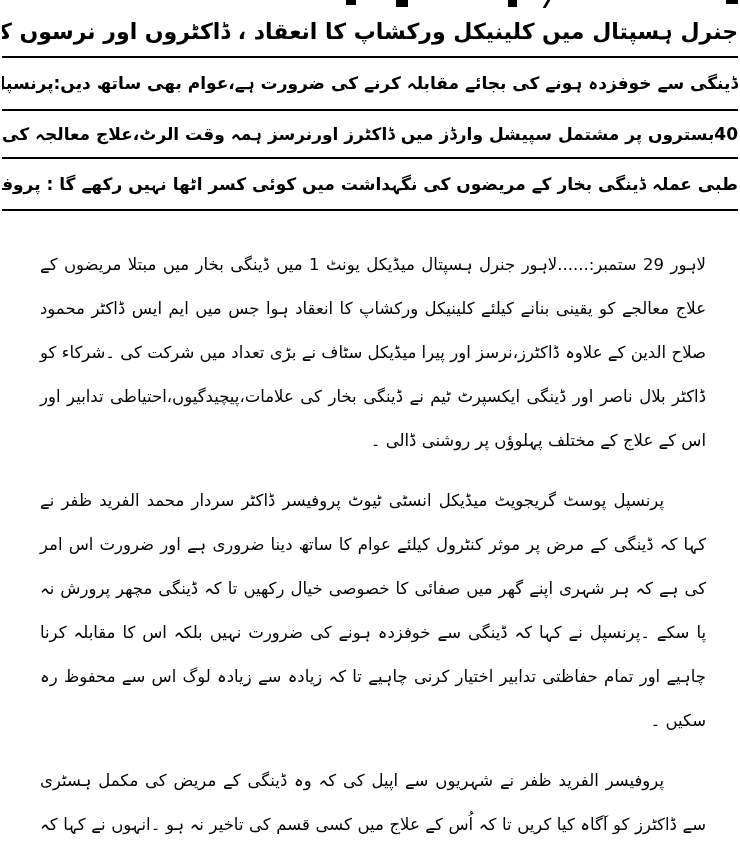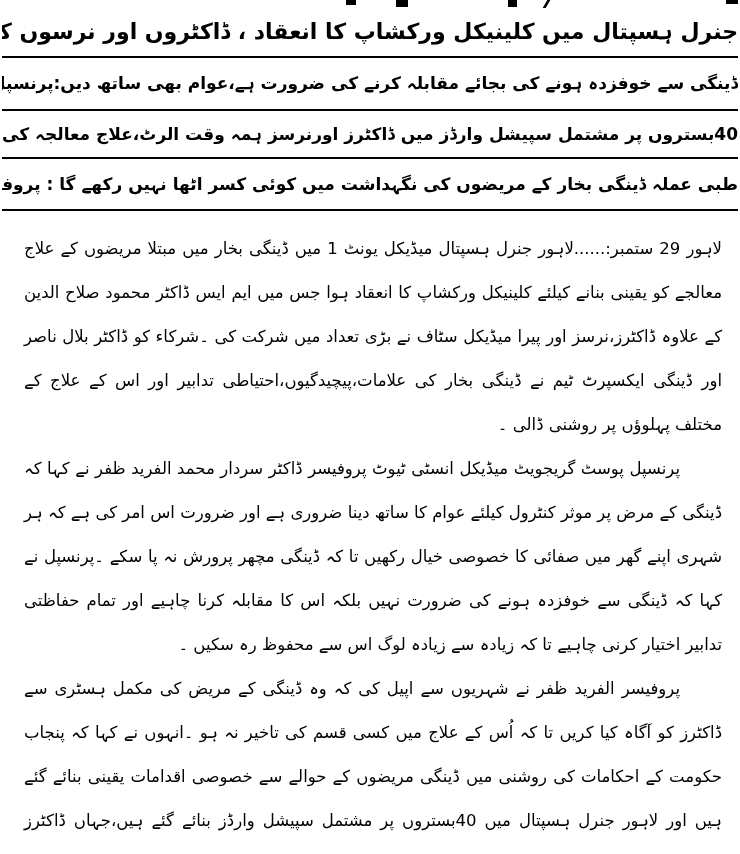--- a/index.html
+++ b/index.html
@@ -55,21 +55,21 @@
   .hl-4 { font-size: 17px; line-height: 50px; height: 50px; }
 
   
   .article-body {
     padding: 16px 18px 0 24px;
     font-size: 16.5px;
     line-height: 44px;
     text-align: justify;
   }
   .article-body p {
-    margin: 0;
+    margin: 16px;
   }
   .article-body p.indent {
     text-indent: 42px;
   }
 </style>
 </head>
 <body>
 
 <div class="page">
 

